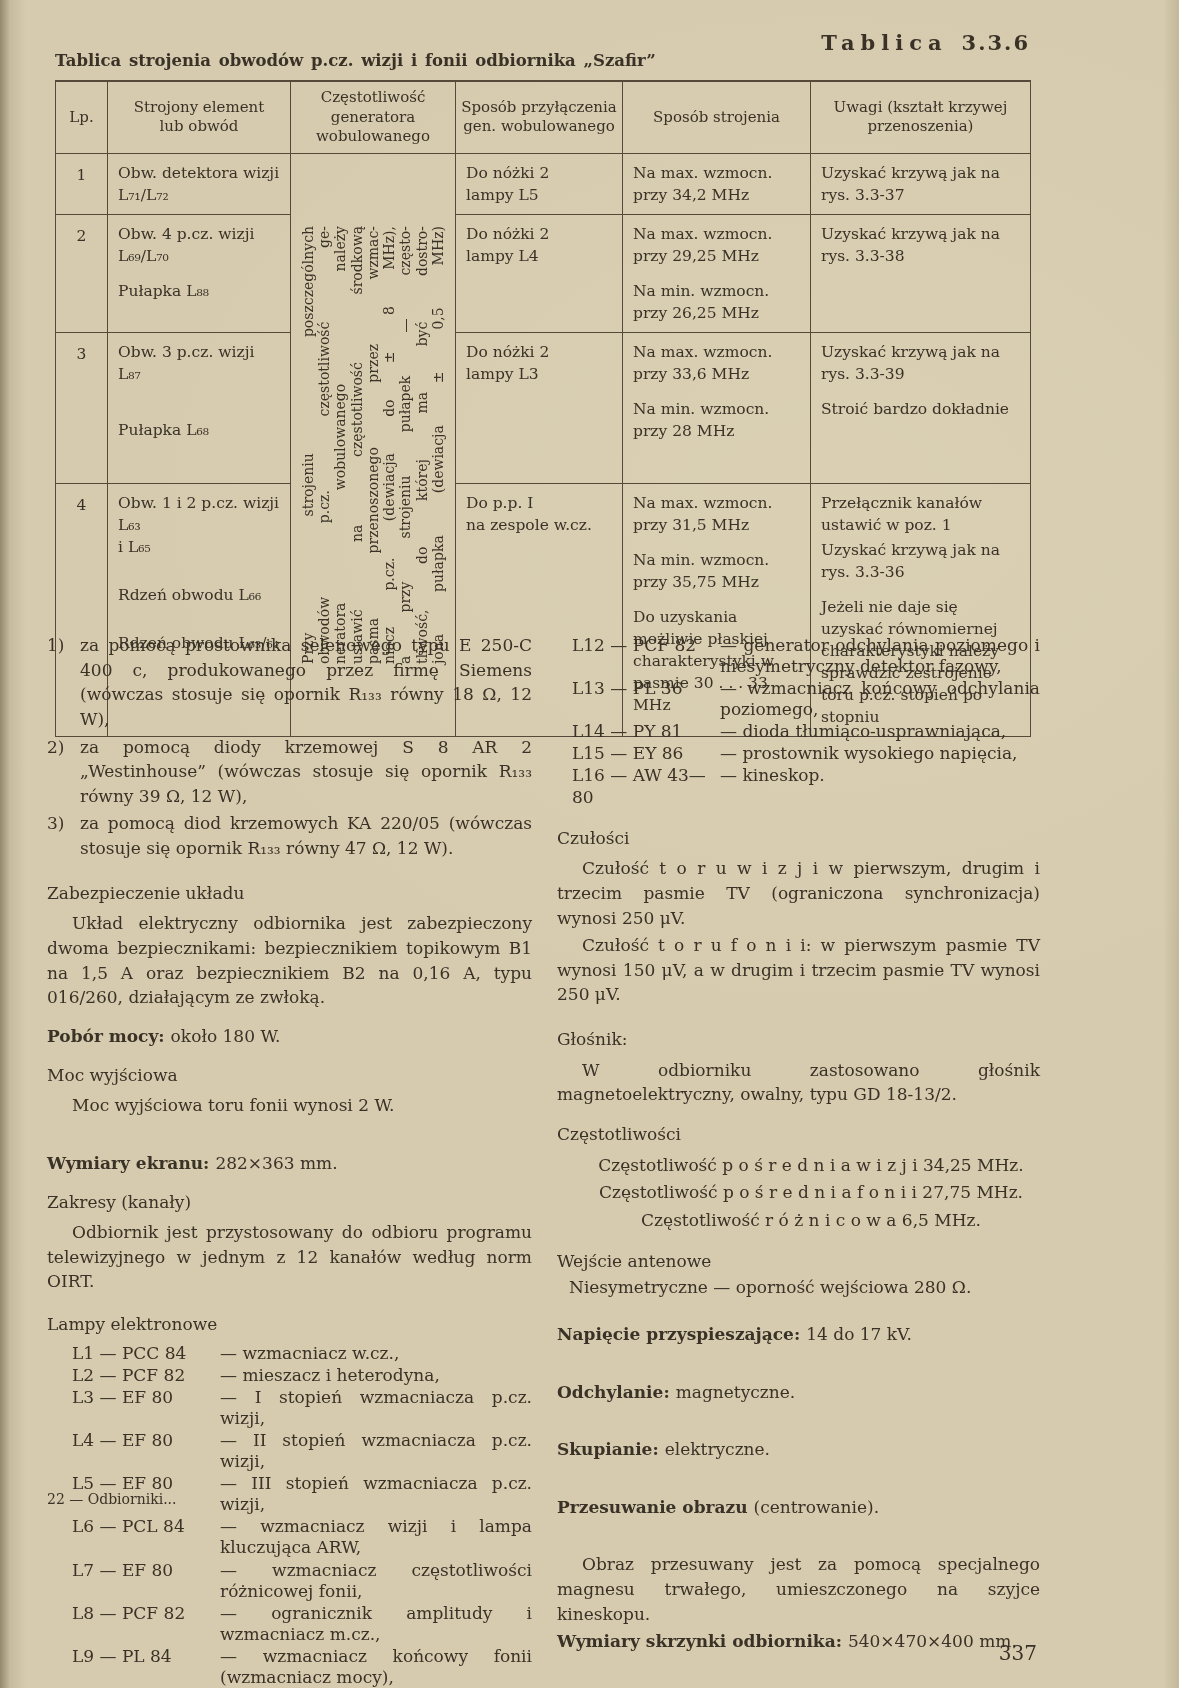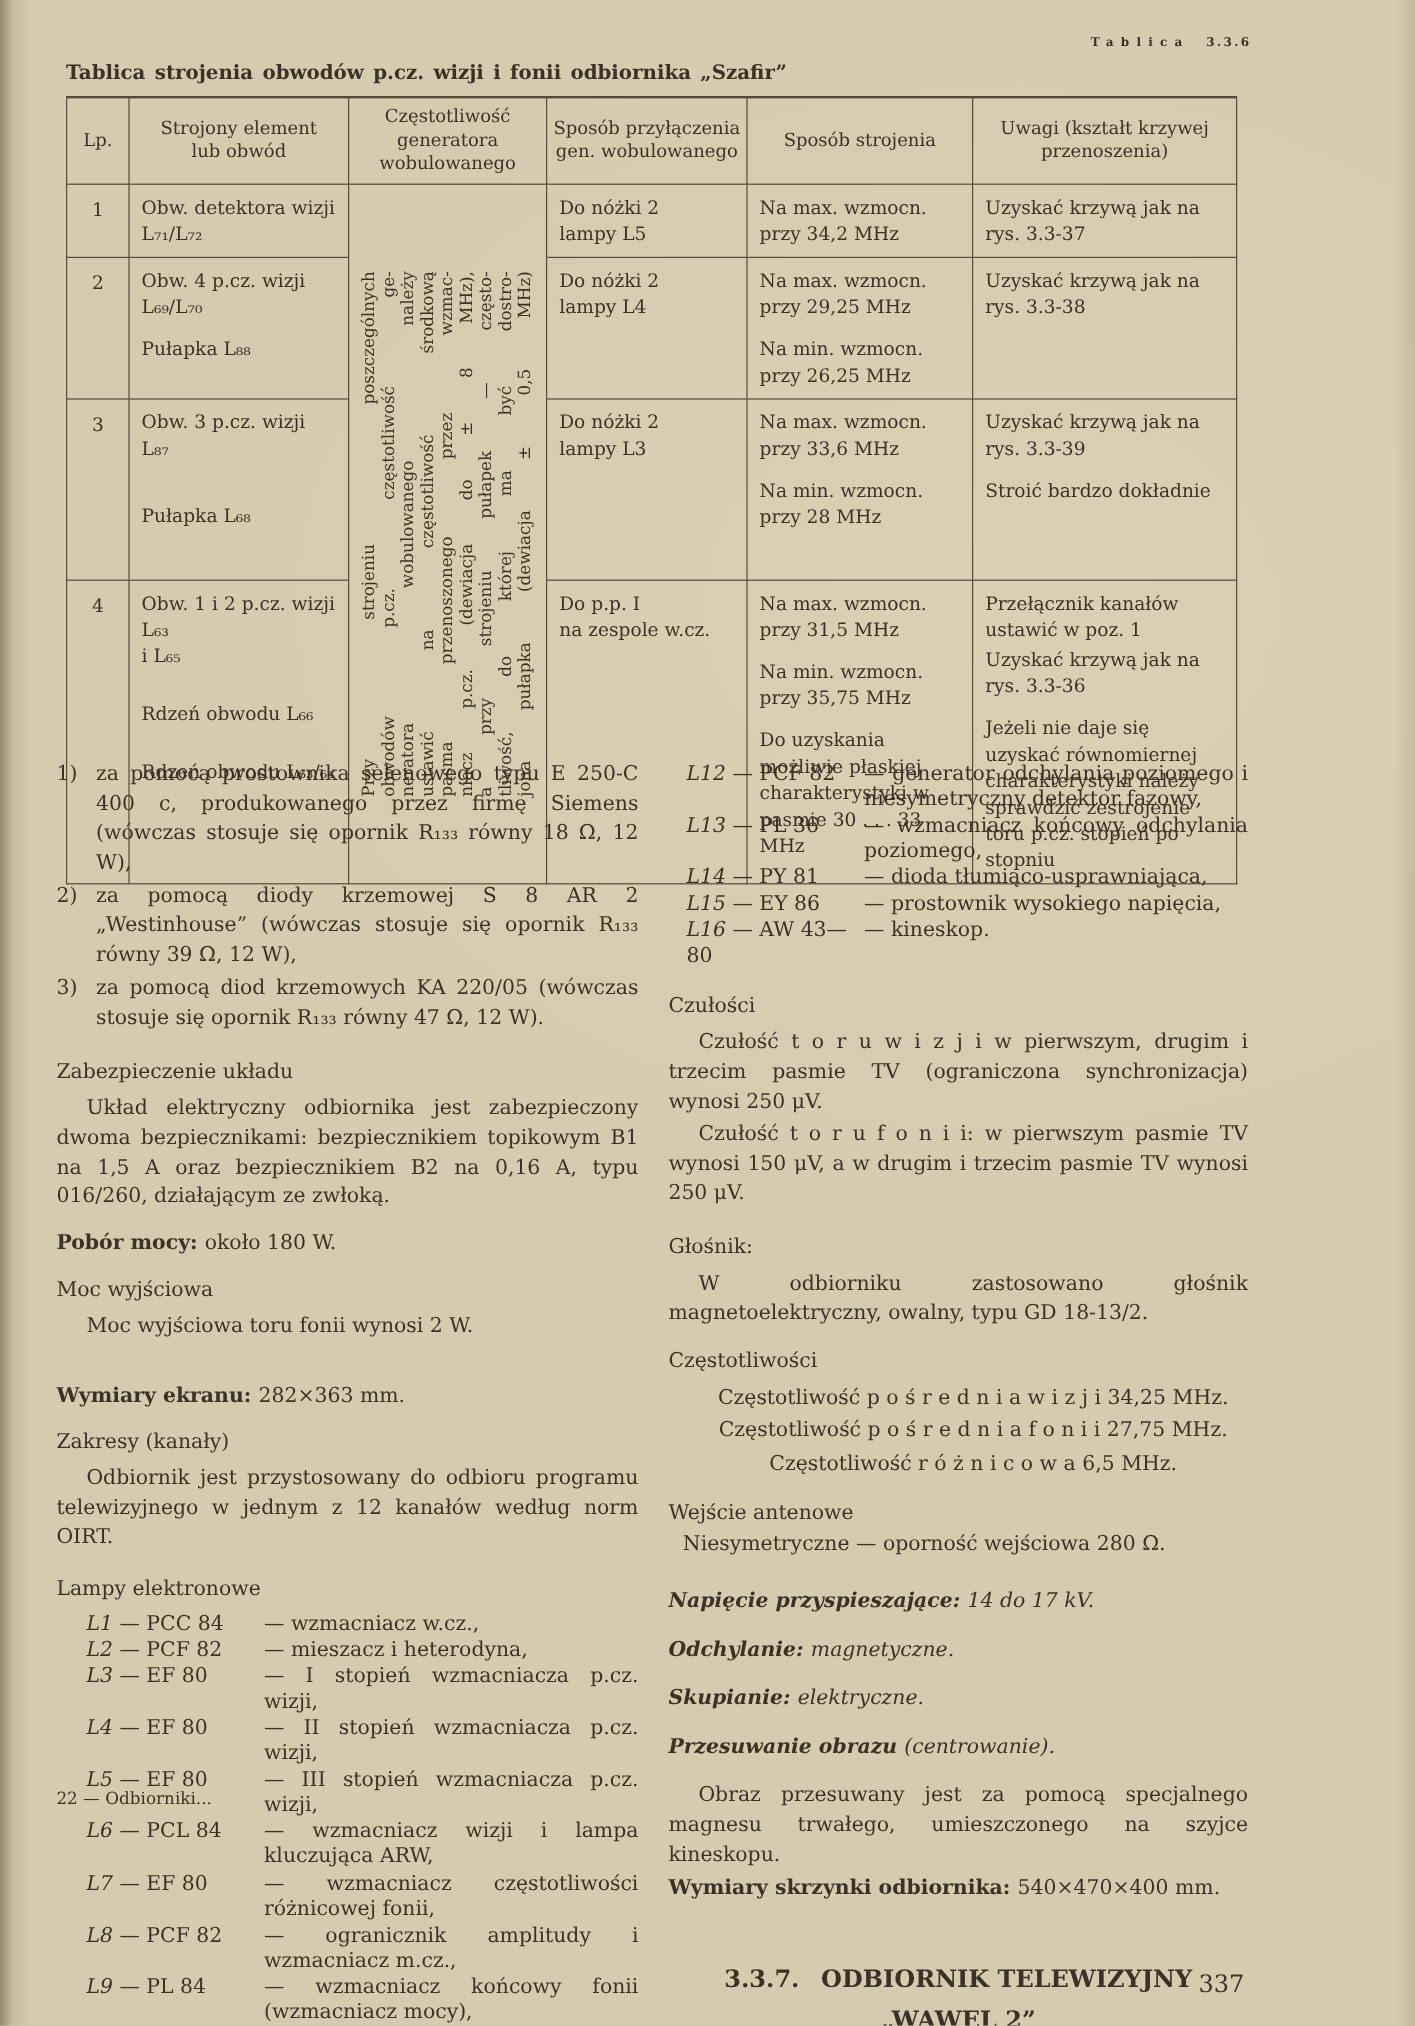--- a/index.html
+++ b/index.html
@@ -6,21 +6,21 @@
   body{
     width:1179px;height:1688px;position:relative;overflow:hidden;
     background:
       radial-gradient(1200px 900px at 70% 30%, rgba(255,250,230,.10), rgba(0,0,0,0) 60%),
       linear-gradient(90deg, rgba(84,70,45,.50) 0px, rgba(84,70,45,.12) 10px, rgba(84,70,45,0) 26px),
       linear-gradient(270deg, rgba(110,95,65,.18) 0px, rgba(110,95,65,0) 16px),
       #d6cbae;
     font-family:"DejaVu Serif","Liberation Serif",serif;
     color:#3a3227;
   }
-  .corner{position:absolute;top:30px;right:136px;font-size:10px;font-weight:bold;}
+  .corner{position:absolute;top:30px;right:149px;font-size:21px;font-weight:bold;}
   .corner .sp{letter-spacing:6px;margin-right:14px;}
   .corner .num{letter-spacing:2px;}
   .title{position:absolute;top:51px;left:55px;width:975px;text-align:left;
          font-weight:bold;font-size:16.5px;word-spacing:2px;}
 
   table.tune{position:absolute;top:80px;left:55px;width:975px;border-collapse:collapse;
              table-layout:fixed;font-size:15.5px;line-height:1.42;}
   table.tune{border-top:2px solid #554a3a;}
   .tune th,.tune td{border:1px solid #554a3a;vertical-align:top;padding:8px 10px;}
   .tune th{font-weight:normal;text-align:center;vertical-align:middle;
@@ -40,26 +40,26 @@
 
   .cols{position:absolute;top:633px;left:47px;width:993px;display:flex;gap:25px;
         font-size:17px;line-height:1.45;}
   .colL{width:485px;} .colR{width:483px;}
   .fn{display:grid;grid-template-columns:33px 1fr;margin-bottom:3px;}
   .fntext{text-align:justify;}
   .h{font-weight:normal;margin:15px 0 6px 0;}
   .p{text-align:justify;text-indent:25px;margin:0 0 3px 0;}
   .line{margin:14px 0;}
   .line b{margin-right:6px;}
-  .gap{margin:16px 0;font-style:italic;}
+  .gap{margin:33px 0;}
   .lamps{margin-left:25px;margin-top:4px;line-height:1.24;}
   .colR .lamps{margin-left:15px;margin-top:2px;}
   .lamp{display:grid;grid-template-columns:148px 1fr;margin-bottom:1px;}
   .lamp .c1{font-style:normal;}
-  .lamp .id{font-style:italic;}
+  .lamp .id{}
   .lamp .c2{text-align:justify;}
   .freqline{margin:0 0 3px 0;text-indent:25px;text-align:center;}
   .sec{margin-top:46px;text-align:center;font-weight:bold;font-size:20px;line-height:1.7;}
   .sec .no{margin-right:18px;}
   .footer-left{position:absolute;left:47px;top:1491px;font-size:14px;}
   .page-no{position:absolute;right:142px;top:1641px;font-size:20px;}
 </style>
 </head>
 <body>
 

